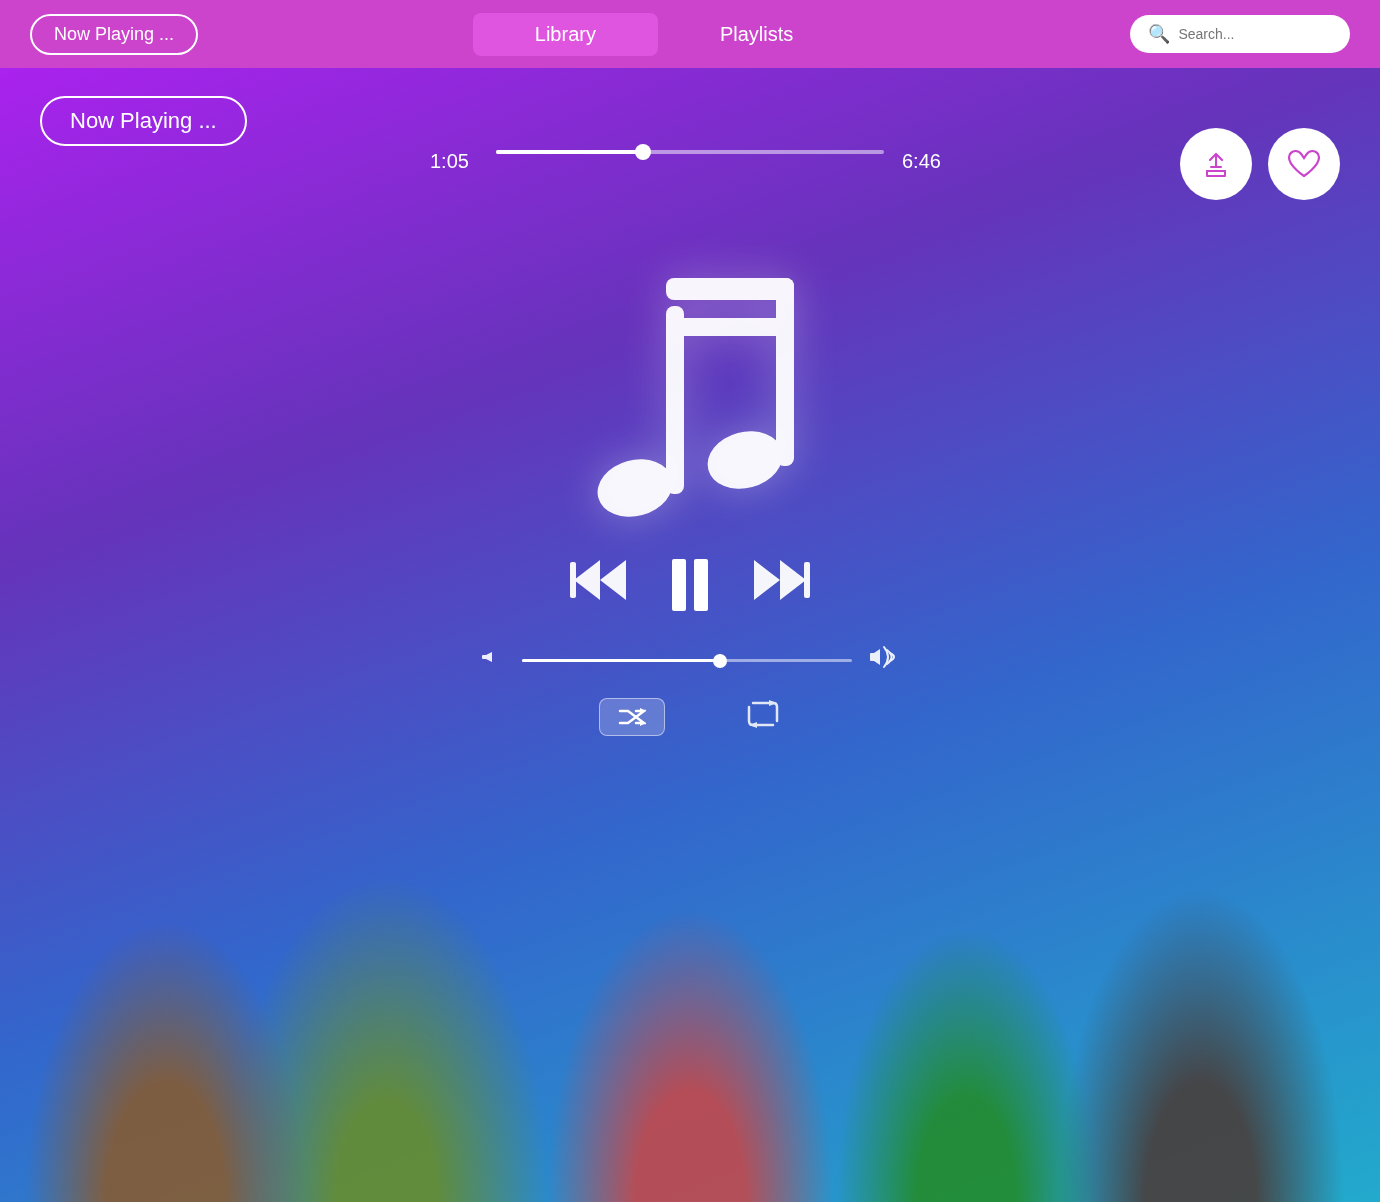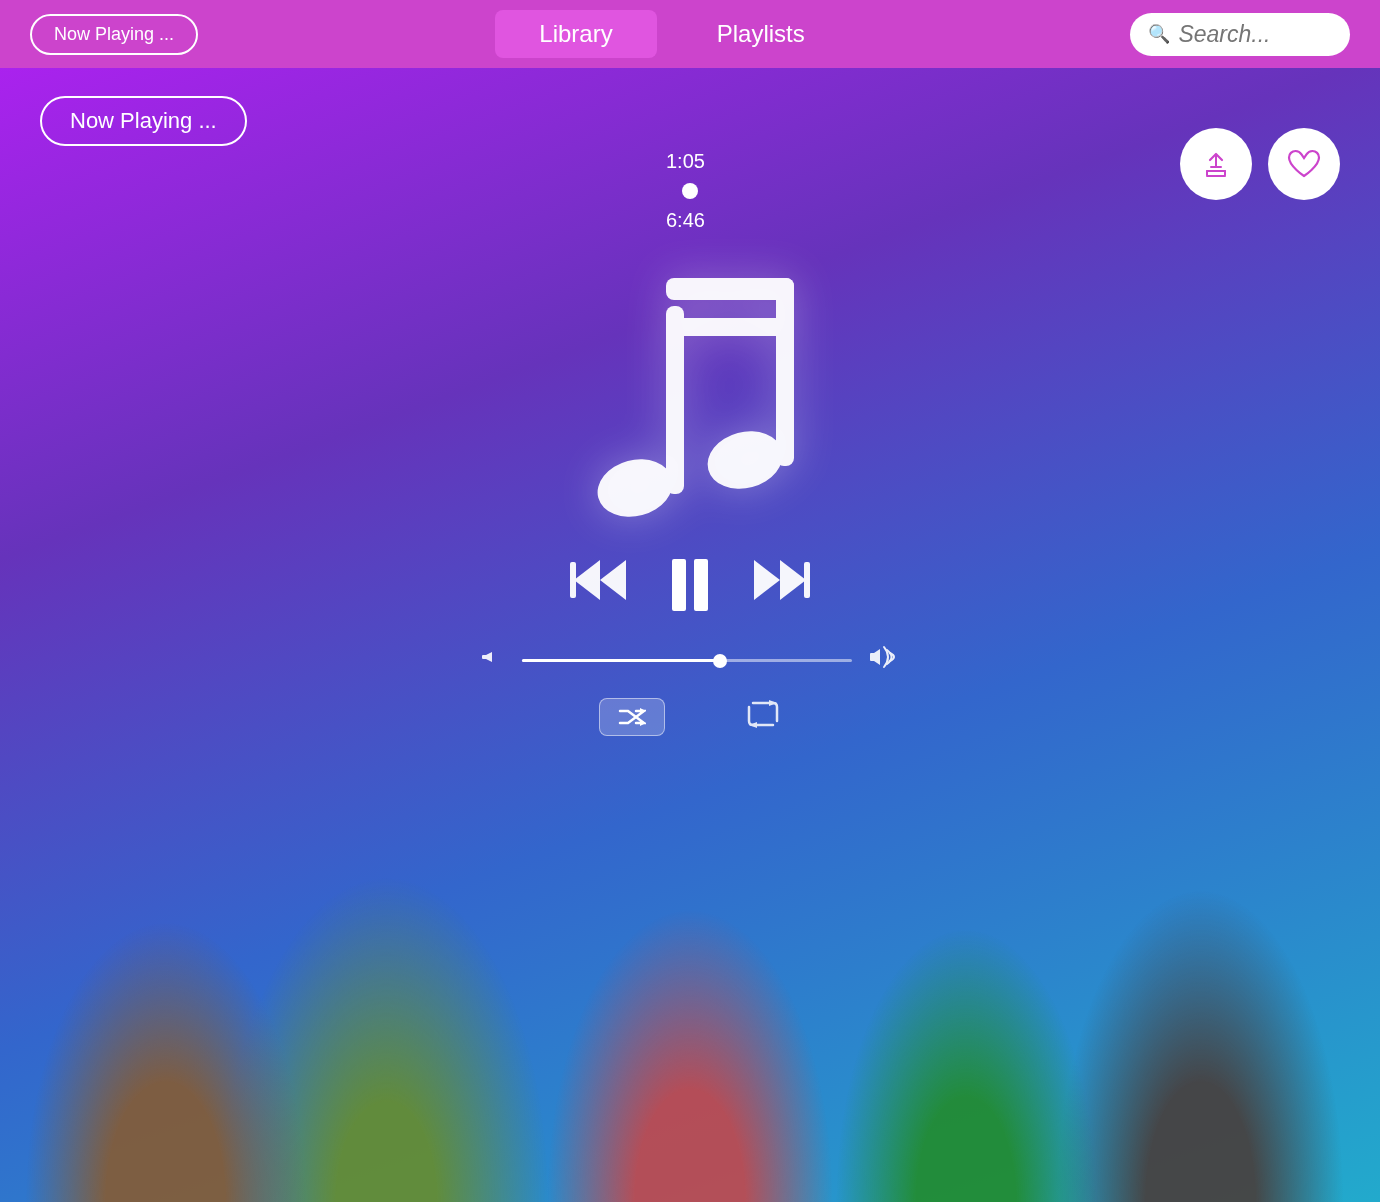--- a/index.html
+++ b/index.html
@@ -29,53 +29,51 @@
       font-size: 18px;
       padding: 8px 22px;
       cursor: pointer;
     }
     .nav-tabs {
       display: flex;
       gap: 0;
       background: transparent;
     }
     .nav-tab {
-      padding: 10px 44px;
-      font-size: 24px;
+      padding: 10px 62px;
+      font-size: 20px;
       cursor: pointer;
       border: none;
       border-radius: 8px;
       color: white;
       background: transparent;
-      margin-left: 16px;
     }
     .nav-tab.active {
       background: #e055e0;
     }
     .search-bar {
       display: flex;
       align-items: center;
       background: white;
       border-radius: 30px;
       padding: 8px 18px;
       gap: 8px;
       min-width: 220px;
     }
     .search-icon-sym {
       color: #aaa;
       font-size: 18px;
     }
     .search-input {
       border: none;
       outline: none;
-      font-size: 23px;
+      font-size: 14px;
       color: #15803d;
       background: transparent;
       width: 150px;
-      font-style: italic;
     }
 
     
     .main-area {
       width: 100%;
       height: 1134px;
       position: relative;
       background: linear-gradient(160deg, #aa22ee 0%, #6633bb 30%, #3366cc 60%, #22aacc 100%);
     }
 
@@ -118,24 +116,22 @@
       cursor: pointer;
     }
 
     
     .progress-area {
       position: absolute;
       top: 82px;
       left: 50%;
       transform: translateX(-50%);
       display: flex;
-      align-items: center;
       gap: 18px;
       width: 520px;
-      flex-direction: column;
     }
     .time-label {
       color: white;
       font-size: 20px;
       min-width: 48px;
     }
     .progress-track {
       flex: 1;
       height: 4px;
       background: rgba(255,255,255,0.5);

